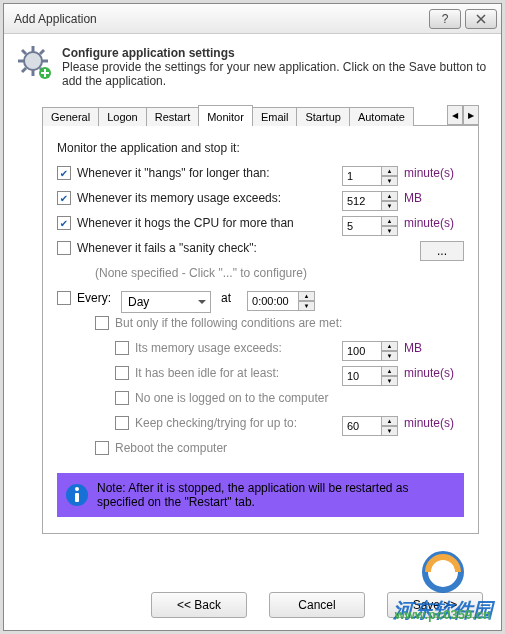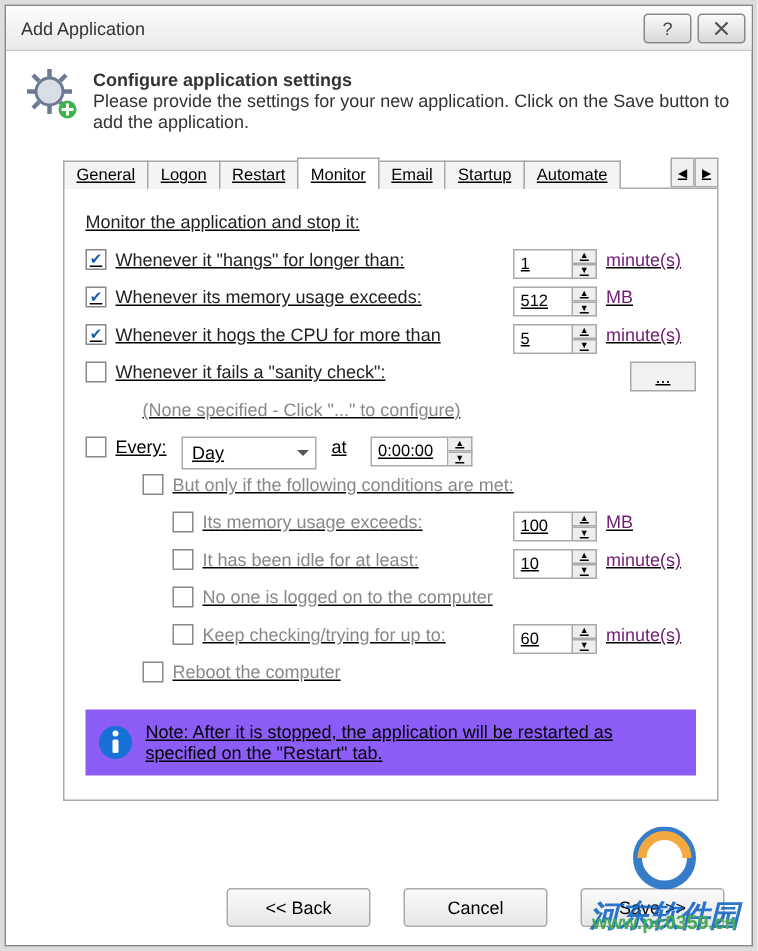--- a/index.html
+++ b/index.html
@@ -5,21 +5,21 @@
 * { box-sizing: border-box; font-family: "Segoe UI", Tahoma, sans-serif; font-size: 12px; }
 body { margin: 0; background: #ddd; padding: 3px; }
 .window { width: 499px; height: 628px; background: #fff; border: 1px solid #888; position: relative; }
 .titlebar { height: 30px; background: linear-gradient(#fdfdfd,#e9e9e9); border-bottom: 1px solid #ccc; display: flex; align-items: center; padding: 0 4px 0 10px; }
 .titlebar .title { flex: 1; color: #333; }
 .titlebtn { width: 32px; height: 20px; border: 1px solid #888; border-radius: 3px; margin-left: 4px; display: flex; align-items: center; justify-content: center; background: linear-gradient(#fafafa,#d8d8d8); color: #444; cursor: pointer; }
 .header { padding: 12px 14px 8px 14px; display: flex; gap: 10px; }
 .header .gear { width: 34px; height: 34px; flex-shrink: 0; }
 .header .htext { flex: 1; color: #333; font-size: 11px; }
 .header .htext .h1 { font-weight: bold; font-size: 12px; }
-.content { padding: 8px 22px 0 38px; text-decoration: underline; }
+.content { padding: 8px 22px 0 38px; }
 .tabsrow { display: flex; align-items: flex-end; border-bottom: 1px solid #aaa; position: relative; }
 .tab { border: 1px solid #aaa; border-bottom: none; padding: 3px 8px; background: #f4f4f4; margin-right: -1px; font-size: 11px; cursor: pointer; position: relative; top: 1px; }
 .tab.active { background: #fff; z-index: 2; padding-top: 5px; }
 .tabnav { width: 16px; height: 20px; border: 1px solid #aaa; background: #f0f0f0; display: flex; align-items: center; justify-content: center; font-size: 8px; cursor: pointer; }
 .tabnavs { margin-left: auto; display: flex; }
 .panel { border: 1px solid #aaa; border-top: none; padding: 12px 14px; height: 408px; }
 .row { display: flex; align-items: flex-start; margin: 3px 0; min-height: 22px; }
 .row.indent2 { padding-left: 38px; }
 .row.indent3 { padding-left: 58px; }
 .ck { width: 14px; height: 14px; border: 1px solid #888; margin-right: 6px; display: flex; align-items: center; justify-content: center; font-size: 10px; color: #1a5bab; flex-shrink: 0; cursor: pointer; background: #fff; }

